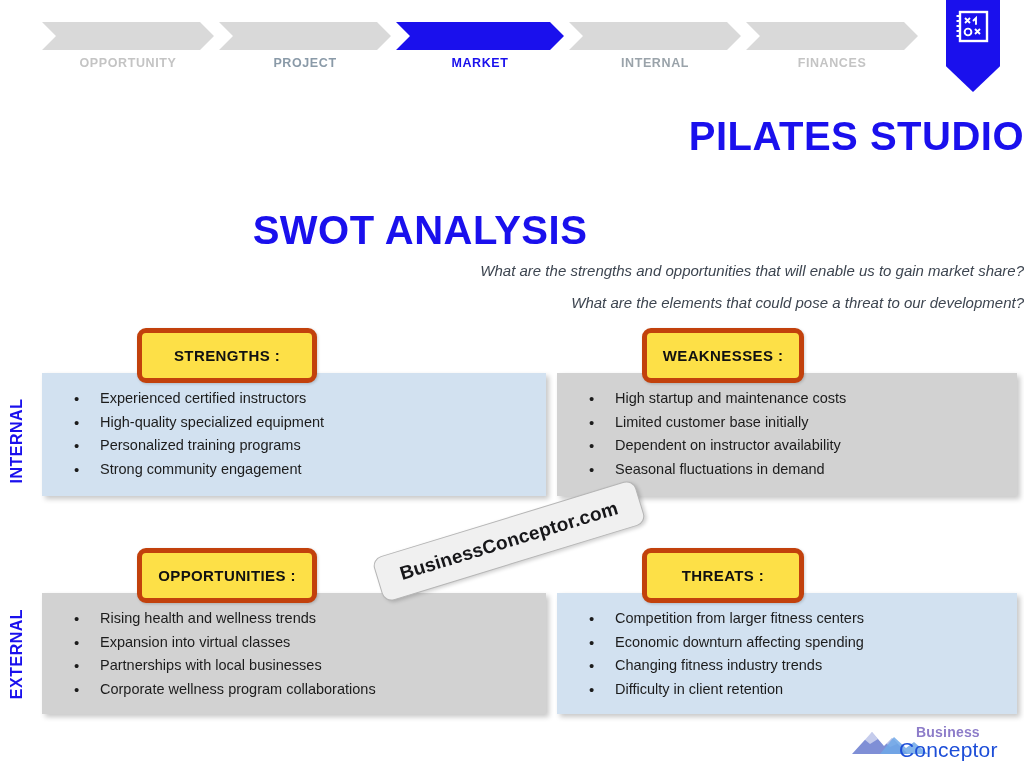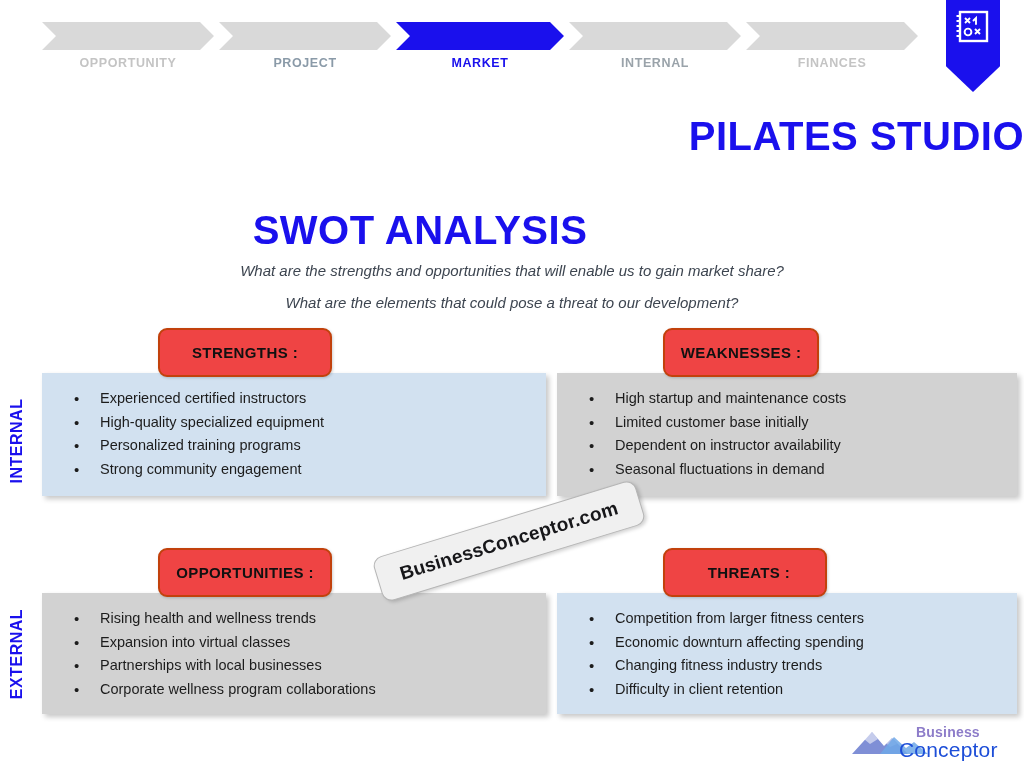--- a/index.html
+++ b/index.html
@@ -92,21 +92,21 @@
     text-align: center;
     font-size: 40px;
     font-weight: bold;
     color: #1a10ed;
     letter-spacing: 0.5px;
   }
   .subtitle {
     position: absolute;
     left: 0;
     width: 1024px;
-    text-align: center;
+    text-align: right;
     font-style: italic;
     font-size: 15px;
     color: #3d4550;
   }
   #subtitle-1 { top: 262px; }
   #subtitle-2 { top: 294px; }
 
   
   .axis-label {
     position: absolute;
@@ -130,29 +130,28 @@
     width: 100px;
     text-align: center;
   }
 
   
   .quadrant { position: absolute; }
   .quad-header {
     position: absolute;
     top: 0;
     height: 45px;
-    background: #ef4444;
-    border: 2px solid #c2410c;
+    background: #fde047;
+    border: 5px solid #c2410c;
     border-radius: 9px;
     box-shadow: 1px 1px 3px rgba(0,0,0,0.18);
     display: flex;
     align-items: center;
     justify-content: center;
     z-index: 3;
-    margin-left: 21px;
   }
   .quad-header-text {
     font-size: 15px;
     font-weight: bold;
     color: #111111;
     letter-spacing: 0.4px;
     white-space: nowrap;
   }
   .quad-body {
     position: absolute;
@@ -187,21 +186,21 @@
 
   #quad-weaknesses     { left: 557px; top: 328px; width: 460px; height: 168px; }
   #quad-weaknesses .quad-header { left: 85px; width: 152px; }
   #quad-weaknesses .quad-body   { width: 460px; height: 123px; }
 
   #quad-opportunities  { left: 42px;  top: 548px; width: 504px; height: 166px; }
   #quad-opportunities .quad-header { left: 95px; width: 170px; }
   #quad-opportunities .quad-body   { width: 504px; height: 121px; }
 
   #quad-threats        { left: 557px; top: 548px; width: 460px; height: 166px; }
-  #quad-threats .quad-header { left: 85px; width: 152px; padding-left: 8px; }
+  #quad-threats .quad-header { left: 85px; width: 152px; }
   #quad-threats .quad-body   { width: 460px; height: 121px; }
 
   
   #watermark {
     position: absolute;
     left: 372px;
     top: 518px;
     width: 272px;
     height: 44px;
     background: #f0f0f0;

